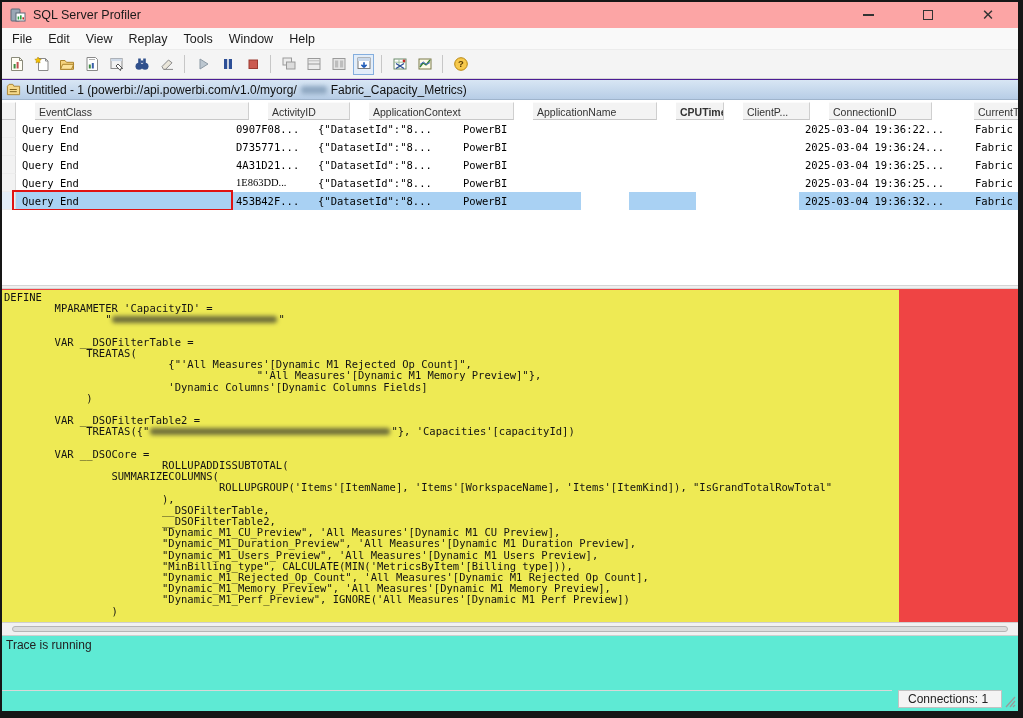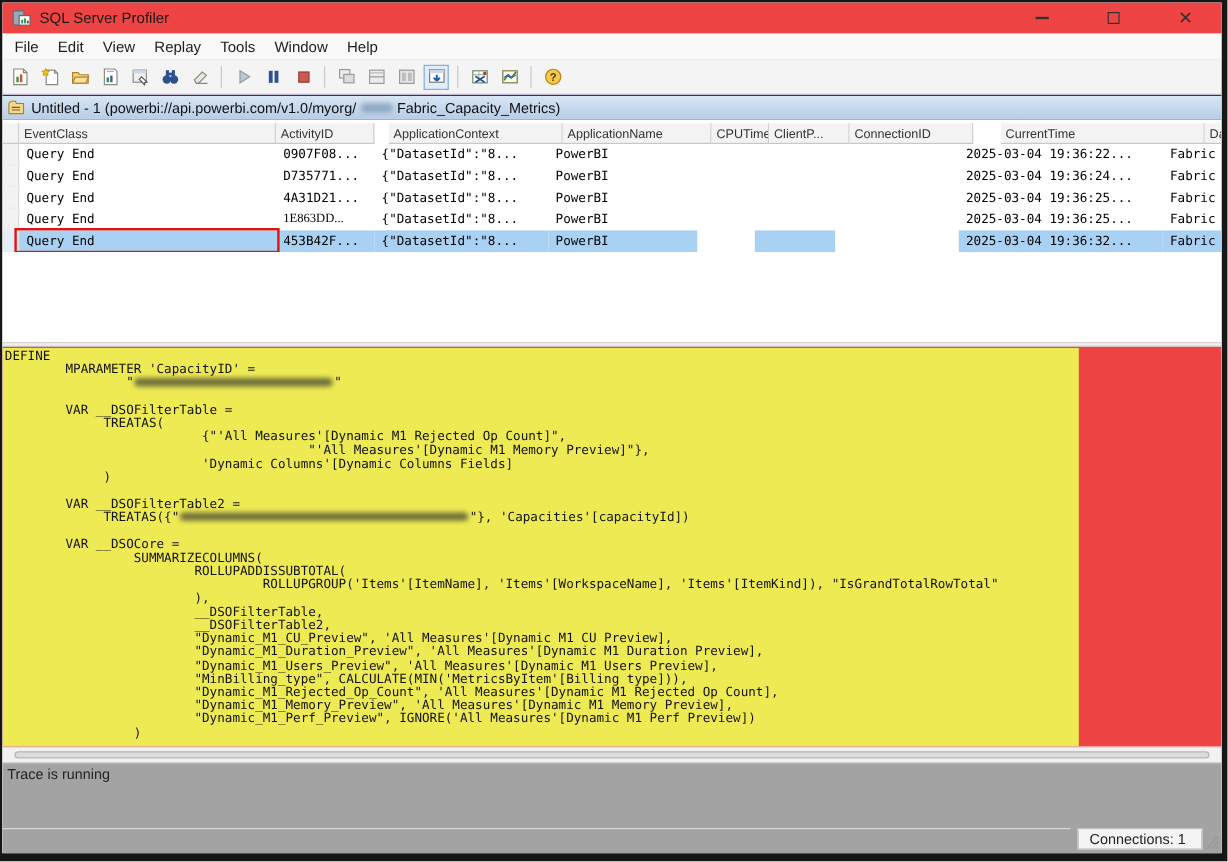--- a/index.html
+++ b/index.html
@@ -7,21 +7,21 @@
   .win{
     width:1023px;height:718px;
     border-style:solid;border-color:#161616;
     border-width:2px 5px 7px 2px;
     background:#fff;
     font-family:"Liberation Sans",sans-serif;
     display:flex;flex-direction:column;
     position:relative;overflow:hidden;
   }
   
-  .titlebar{height:26px;background:#ef4444;display:flex;align-items:center;flex:0 0 auto;}
+  .titlebar{height:26px;background:#fca5a5;display:flex;align-items:center;flex:0 0 auto;}
   .app-icon{width:16px;height:16px;margin:0 7px 0 8px;flex:0 0 auto;}
   .title-text{font-size:12.5px;color:#1a1a1a;}
   .win-controls{margin-left:auto;display:flex;height:100%;}
   .wc{width:60px;height:100%;display:flex;align-items:center;justify-content:center;}
   .glyph-min{width:11px;height:1.5px;background:#333;}
   .glyph-max{width:10px;height:10px;border:1.4px solid #333;}
   .glyph-close{font-size:15px;color:#333;line-height:1;font-family:"DejaVu Sans",sans-serif;}
   
   .menubar{height:22px;background:#f9f9f9;display:flex;align-items:center;padding-left:2px;
     font-size:12.5px;color:#1c1c1c;flex:0 0 auto;border-bottom:1px solid #ececec;}
@@ -36,21 +36,21 @@
   
   .mdi{flex:1;background:#ffffff;border-top:1px solid #4c1d95;display:flex;flex-direction:column;overflow:hidden;}
   .caption{height:20px;flex:0 0 auto;background:linear-gradient(180deg,var(--caption-top,#d8e6f4),var(--caption-bottom,#b7cde6));
     display:flex;align-items:center;padding-left:4px;font-size:12px;color:#101010;
     border-bottom:1px solid #9fb4cc;margin-bottom:2px;}
   .caption svg{width:15px;height:15px;margin-right:5px;}
   .redact{display:inline-block;height:7px;border-radius:3px;background:#6e6e3a;filter:blur(2px);}
   .redact-light{display:inline-block;width:26px;height:8px;border-radius:3px;background:#8fa8c2;filter:blur(2px);margin:0 4px;}
   
   .grid{position:relative;width:1016px;overflow:hidden;flex:0 0 auto;}
-  .grid-header{display:flex;height:18px;}
+  .grid-header{display:flex;height:18px;gap:19px;}
   .gh{flex:0 0 auto;background:#f3f3f3;border-right:1px solid #cfcfcf;border-bottom:1px solid #c8c8c8;
     border-top:1px solid #fbfbfb;font-size:10.5px;color:#333;padding:3px 3px 0 4px;
     overflow:hidden;white-space:nowrap;}
   .gh.right{text-align:left;}
   .grid-row{display:flex;height:18px;font-family:"DejaVu Sans Mono","Liberation Mono",monospace;
     font-size:10.5px;color:#000;}
   .gc{flex:0 0 auto;padding:3px 6px 0 6px;overflow:hidden;white-space:nowrap;}
   .gc.right{text-align:right;margin-top:44px;}
   .gc.rowhead{background:#f2f2f2;border-right:1px solid #dddddd;border-bottom:1px solid #ececec;padding:0;}
   .grid-row.selected .gc{background:var(--selection,#a9d1f3);}
@@ -63,21 +63,21 @@
   .code-pane{height:333px;flex:0 0 auto;position:relative;background:#ef4444;overflow:hidden;}
   .code-block{position:absolute;top:1px;left:0;width:897px;background:var(--highlight,#eeea54);padding:2px 0 5px 2px;}
   .code-line{font-family:"DejaVu Sans Mono","Liberation Mono",monospace;font-size:10.5px;
     line-height:11.2px;min-height:11.2px;white-space:pre;color:#131313;}
   .code-line .redact{height:7px;margin:0 1px;}
   
   .hscroll{height:14px;flex:0 0 auto;background:#f1f1f1;border-top:1px solid #cfcfcf;border-bottom:1px solid #cfcfcf;
     display:flex;align-items:center;padding:0 10px;}
   .hthumb{flex:1;height:6px;background:#dcdcdc;border:1px solid #b5b5b5;border-radius:3px;}
   
-  .statusbar{flex:1;background:#a3a3a3;position:relative;font-size:12px;color:#222;overflow:hidden;}
+  .statusbar{flex:1;background:#5eead4;position:relative;font-size:12px;color:#222;overflow:hidden;}
   .status-left{position:absolute;left:4px;top:2px;}
   .status-panel{position:absolute;left:0;right:126px;bottom:3px;height:18px;border-top:1px solid #d8d8d8;}
   .status-conn{position:absolute;right:16px;bottom:3px;width:104px;height:18px;border:1px solid #c2c2c2;
     background:#f4f4f4;display:flex;align-items:center;padding-left:9px;}
   .grip{position:absolute;right:2px;bottom:3px;width:12px;height:14px;}
 </style>
 </head>
 <body>
 
 <div class="win">
@@ -248,23 +248,23 @@
       <span>Untitled - 1 (powerbi://api.powerbi.com/v1.0/myorg/</span>
       <span class="redact-light"></span>
       <span>Fabric_Capacity_Metrics)</span>
     </div>
 
     <div class="grid">
       <div class="grid-header">
           <div class="gh" style="width: 14px;"></div>
           <div class="gh" style="width: 214px;">EventClass</div>
           <div class="gh" style="width: 82px;">ActivityID</div>
-          <div class="gh" style="width: 145px; margin-left: 12px;">ApplicationContext</div>
+          <div class="gh" style="width: 145px;">ApplicationContext</div>
           <div class="gh" style="width: 124px;">ApplicationName</div>
-          <div class="gh right" style="width: 48px;">CPUTime</div>
+          <div class="gh right" style="width: 48px; font-weight: bold;">CPUTime</div>
           <div class="gh" style="width: 67px;">ClientP...</div>
           <div class="gh right" style="width: 103px;">ConnectionID</div>
           <div class="gh" style="width: 170px; margin-left: 23px;">CurrentTime</div>
           <div class="gh" style="width: 60px;">Database</div>
         </div>
       <div>
           <div class="grid-row">
             <div class="gc rowhead" style="width: 14px;"></div>
             <div class="gc" style="width: 214px;">Query End</div>
             <div class="gc" style="width: 82px;">0907F08...</div>
@@ -342,22 +342,22 @@
           <div class="code-line">             TREATAS(</div>
           <div class="code-line">                          {"'All Measures'[Dynamic M1 Rejected Op Count]",</div>
           <div class="code-line">                                        "'All Measures'[Dynamic M1 Memory Preview]"},</div>
           <div class="code-line">                          'Dynamic Columns'[Dynamic Columns Fields]</div>
           <div class="code-line">             )</div>
           <div class="code-line"></div>
           <div class="code-line">        VAR __DSOFilterTable2 =</div>
           <div class="code-line">             TREATAS({"<span class="redact" style="width: 240px;"></span>"}, 'Capacities'[capacityId])</div>
           <div class="code-line"></div>
           <div class="code-line">        VAR __DSOCore =</div>
+          <div class="code-line">                         ROLLUPADDISSUBTOTAL(</div>
           <div class="code-line">                 SUMMARIZECOLUMNS(</div>
-          <div class="code-line">                         ROLLUPADDISSUBTOTAL(</div>
           <div class="code-line">                                  ROLLUPGROUP('Items'[ItemName], 'Items'[WorkspaceName], 'Items'[ItemKind]), "IsGrandTotalRowTotal"</div>
           <div class="code-line">                         ),</div>
           <div class="code-line">                         __DSOFilterTable,</div>
           <div class="code-line">                         __DSOFilterTable2,</div>
           <div class="code-line">                         "Dynamic_M1_CU_Preview", 'All Measures'[Dynamic M1 CU Preview],</div>
           <div class="code-line">                         "Dynamic_M1_Duration_Preview", 'All Measures'[Dynamic M1 Duration Preview],</div>
           <div class="code-line">                         "Dynamic_M1_Users_Preview", 'All Measures'[Dynamic M1 Users Preview],</div>
           <div class="code-line">                         "MinBilling_type", CALCULATE(MIN('MetricsByItem'[Billing type])),</div>
           <div class="code-line">                         "Dynamic_M1_Rejected_Op_Count", 'All Measures'[Dynamic M1 Rejected Op Count],</div>
           <div class="code-line">                         "Dynamic_M1_Memory_Preview", 'All Measures'[Dynamic M1 Memory Preview],</div>

